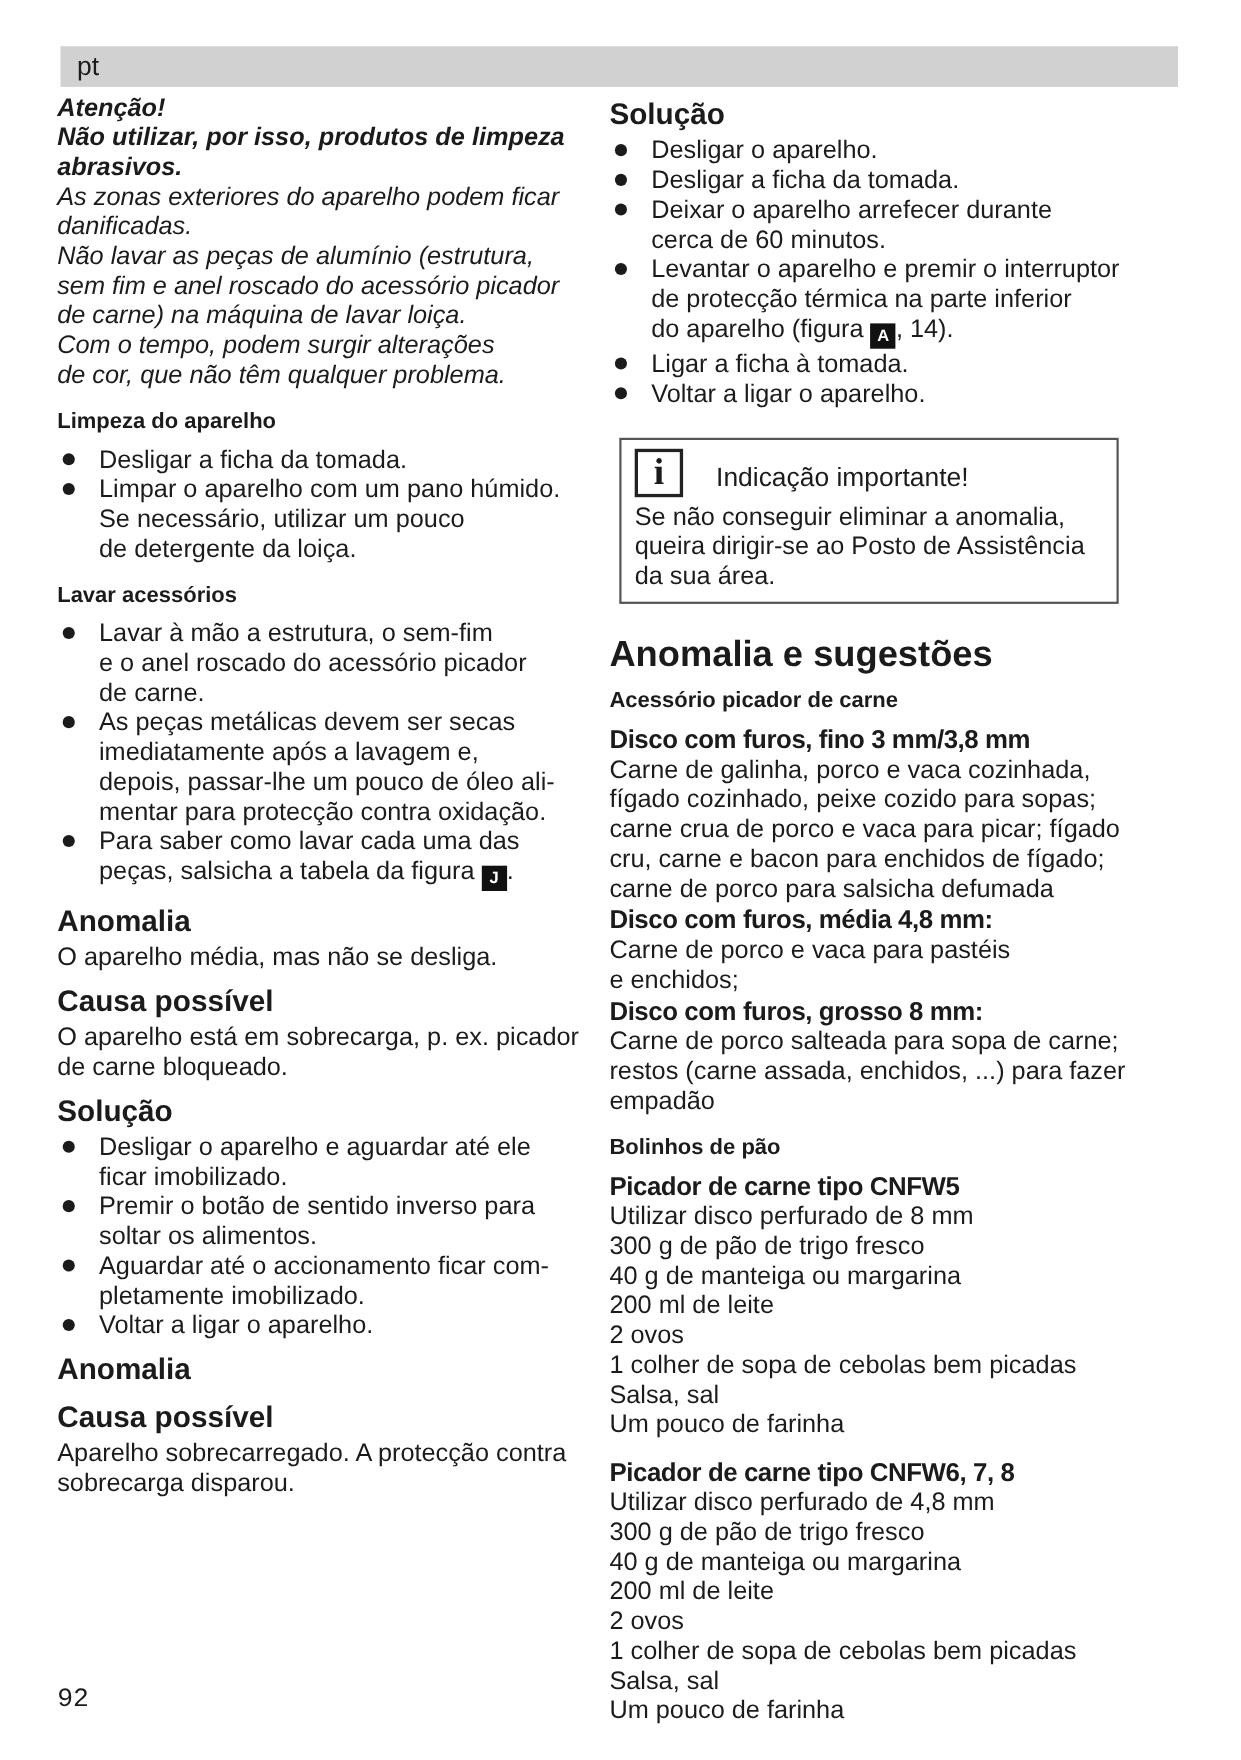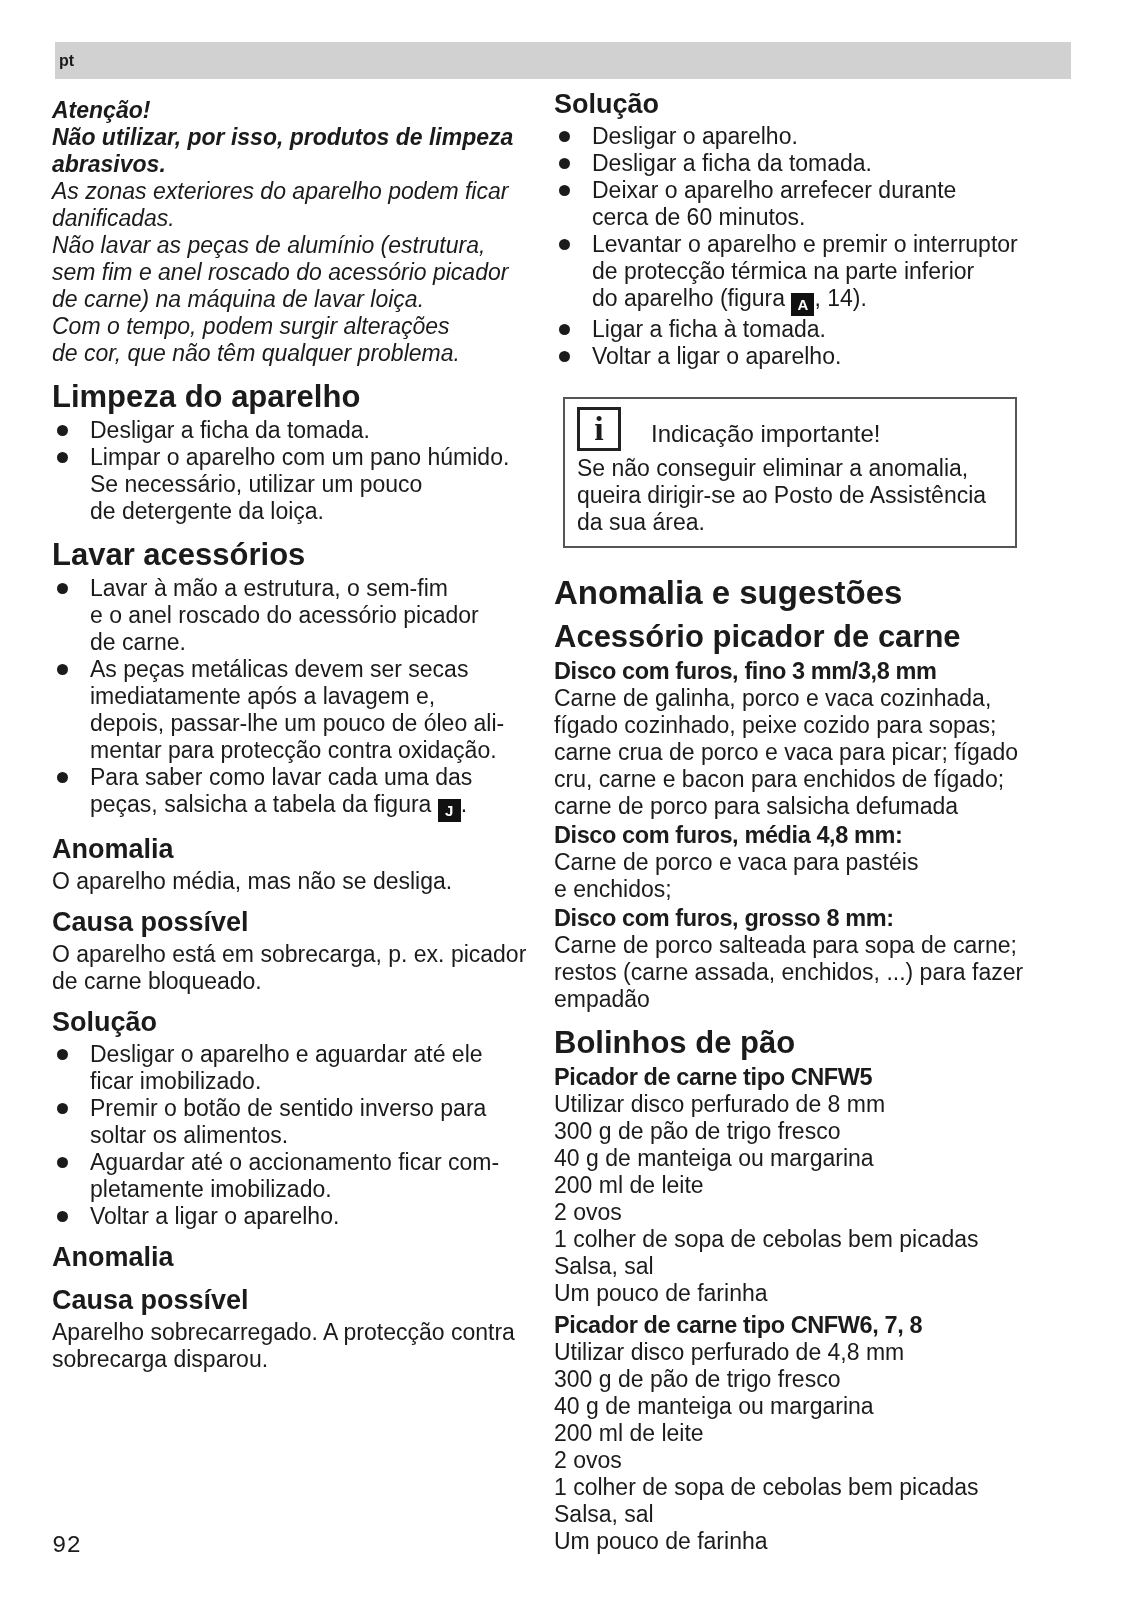--- a/index.html
+++ b/index.html
@@ -4,31 +4,31 @@
 <style>
   html,body { margin:0; padding:0; background:#ffffff; }
   .page {
     position:relative; width:1128px; height:1600px; background:#ffffff;
     font-family:"Liberation Sans", sans-serif; color:#1b1b1b; overflow:hidden;
   }
   .lang-bar {
     position:absolute; left:55px; top:42px; width:1016px; height:37px;
     background:#d1d1d1; display:flex; align-items:center;
   }
-  .lang-bar .lang { font-weight:bold; font-size:16px; padding-left:4px; }
+  .lang-bar .lang { font-weight:normal; font-size:24px; padding-left:15px; }
 
   .col { position:absolute; font-size:23px; line-height:27px; }
-  .col-left  { left:52px;  top:97px; width:505px; }
+  .col-left  { left:52px;  top:84px; width:505px; }
   .col-right { left:554px; top:88px; width:505px; }
 
   .it  { font-style:italic; }
   .bd  { font-weight:bold; }
 
   .h1 { font-size:33px; line-height:38px; font-weight:bold; margin:26px 0 8px 0; }
-  .h2 { font-size:31px; line-height:33px; font-weight:bold; margin:13px 0 4px 0; }
+  .h2 { font-size:20px; line-height:33px; font-weight:bold; margin:13px 0 4px 0; }
   .h3 { font-size:27px; line-height:32px; font-weight:bold; margin:11px 0 3px 0; }
   .h-disc { font-size:23.5px; line-height:28px; font-weight:bold; letter-spacing:-0.4px; margin-top:1px; }
 
   .bullet { display:flex; align-items:flex-start; }
   .dot { flex:0 0 auto; width:11px; height:11px; border-radius:50%; background:#1b1b1b; margin:8px 0 0 5px; }
   .b-text { margin-left:22px; }
 
   .figref {
     display:inline-flex; align-items:center; justify-content:center;
     width:23px; height:23px; background:#111; color:#fff;
@@ -43,21 +43,21 @@
   .info-icon {
     flex:0 0 auto; width:44px; height:44px; border:3px solid #222; box-sizing:border-box;
     display:flex; align-items:center; justify-content:center;
     font-family:"Liberation Serif", serif; font-weight:bold; font-size:34px; line-height:1;
     background:#fff;
   }
   .infobox-title { font-weight:normal; font-size:24px; margin-left:30px; margin-top:8px; }
 
   .page-number { position:absolute; left:52px; top:1532px; font-size:24px;font-family:Liberation Mono, monospace; }
 
-  .mt6  { margin-top:4px; }
+  .mt6  { margin-top:16px; }
 </style>
 </head>
 <body>
 
 <div class="page">
 
   <div class="lang-bar">
     <span class="lang">pt</span>
   </div>
 

